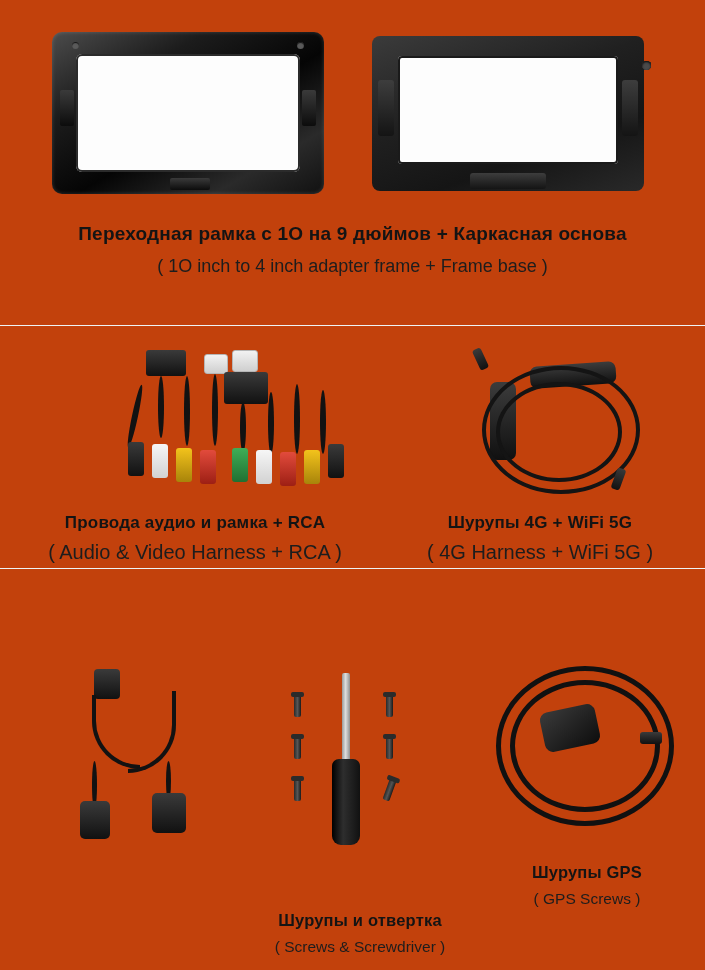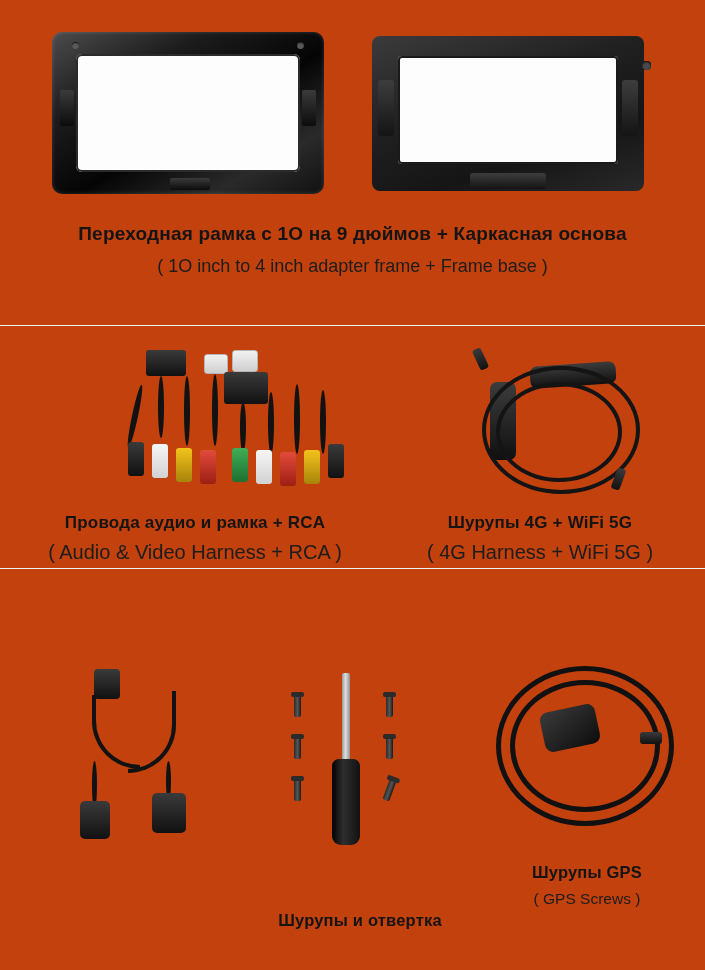--- a/index.html
+++ b/index.html
@@ -335,20 +335,21 @@
     <div class="art gps">
       <div class="gps-ring" style="left:6px;  top:6px;  width:168px; height:150px;"></div>
       <div class="gps-ring" style="left:20px; top:20px; width:140px; height:122px;"></div>
       <div class="gps-puck" style="left:52px; top:48px; width:56px; height:40px;"></div>
       <div class="plug blk" style="left:150px; top:72px; width:22px; height:12px; border-radius:3px;"></div>
     </div>
 
 
     <div class="caption tiny cap-2">
       <div class="ru">Шурупы и отвертка</div>
+      <div class="en">( Screws &amp; Screwdriver )</div>
     </div>
 
     <div class="caption tiny cap-3">
       <div class="ru">Шурупы GPS</div>
       <div class="en">( GPS Screws )</div>
     </div>
   </div>
 
 </div>
 

